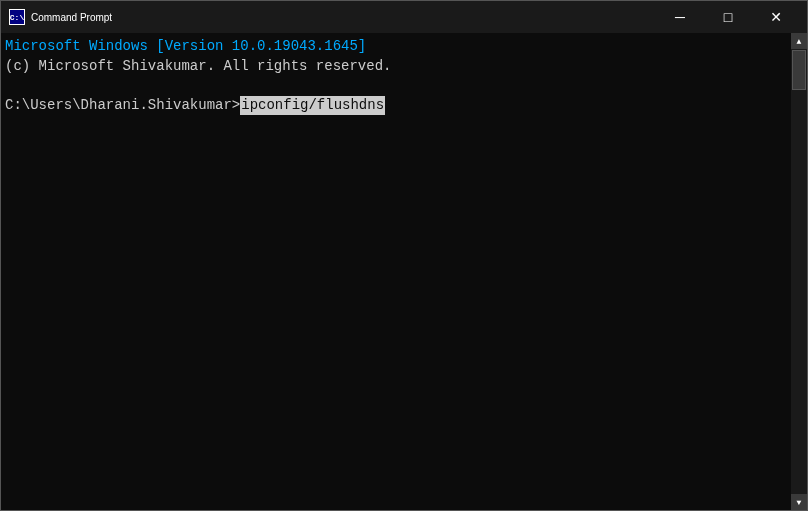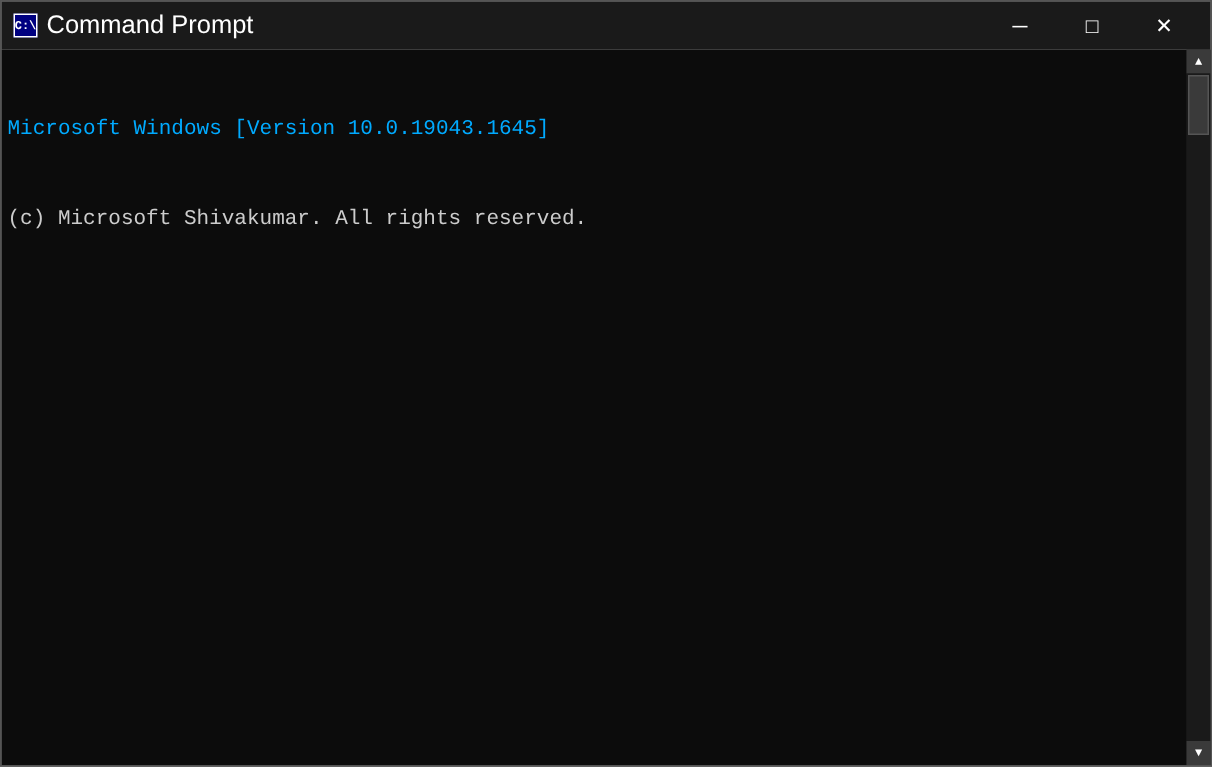--- a/index.html
+++ b/index.html
@@ -55,21 +55,21 @@
       align-items: center;
       justify-content: center;
       font-size: 8px;
       color: #fff;
       font-family: 'Courier New', monospace;
       font-weight: bold;
     }
 
     .title-text {
       color: #fff;
-      font-size: 17px;
+      font-size: 10px;
       font-family: 'Segoe UI', Arial, sans-serif;
     }
 
     .title-bar-controls {
       display: flex;
       align-items: center;
       gap: 2px;
     }
 
     .ctrl-btn {
@@ -93,21 +93,20 @@
       font-size: 14px;
       font-family: 'Courier New', Courier, monospace;
       padding: 4px 4px;
       overflow: hidden;
       position: relative;
     }
 
     .terminal-line {
       line-height: 1.4;
       white-space: pre;
-      margin-top: 40px;
     }
 
     .text-white {
       color: #cccccc;
     }
 
     .text-cyan {
       color: #00aaff;
     }
 
@@ -187,20 +186,25 @@
       <button class="ctrl-btn">─</button>
       <button class="ctrl-btn">□</button>
       <button class="ctrl-btn close-btn">✕</button>
     </div>
   </div>
 
   <div class="terminal-body">
     <div class="terminal-line text-cyan">Microsoft Windows [Version 10.0.19043.1645]</div>
     <div class="terminal-line text-white">(c) Microsoft Shivakumar. All rights reserved.</div>
     <div class="terminal-line">&nbsp;</div>
+    <div class="prompt-line">
+      <span class="prompt-path">C:\Users\Dharani.Shivakumar</span>
+        <span class="prompt-arrow">&gt;</span>
+        <span class="command-text">ipconfig/flushdns</span>
+    </div>
 
     <div class="scrollbar">
       <div class="scrollbar-up">▲</div>
       <div class="scrollbar-track">
         <div class="scrollbar-thumb"></div>
       </div>
       <div class="scrollbar-down">▼</div>
     </div>
   </div>
 </div>

